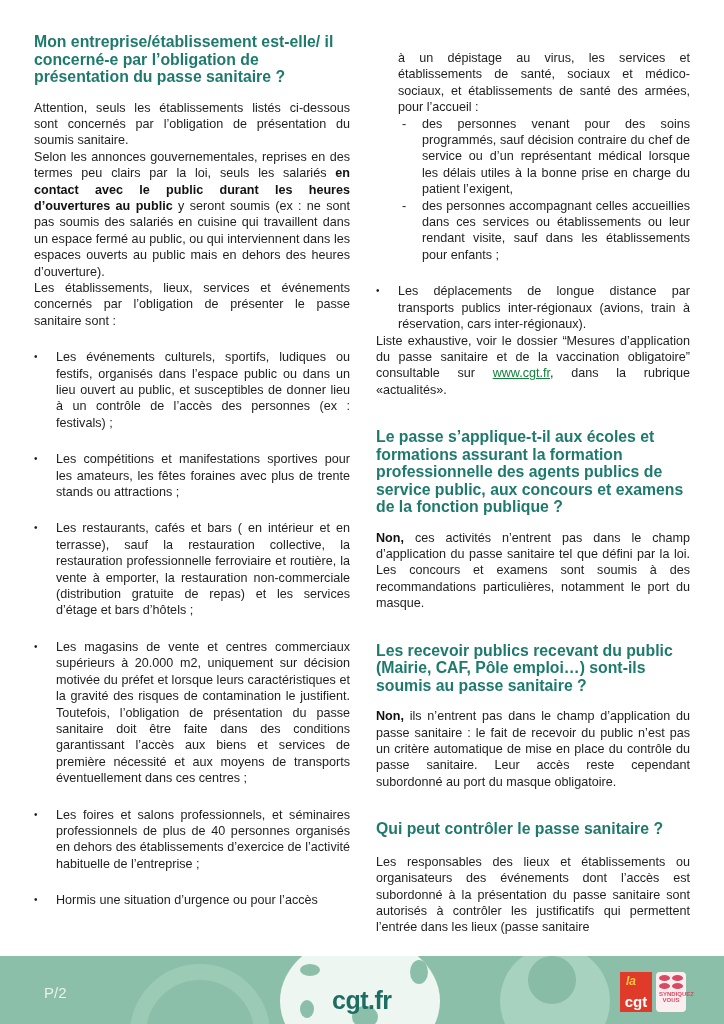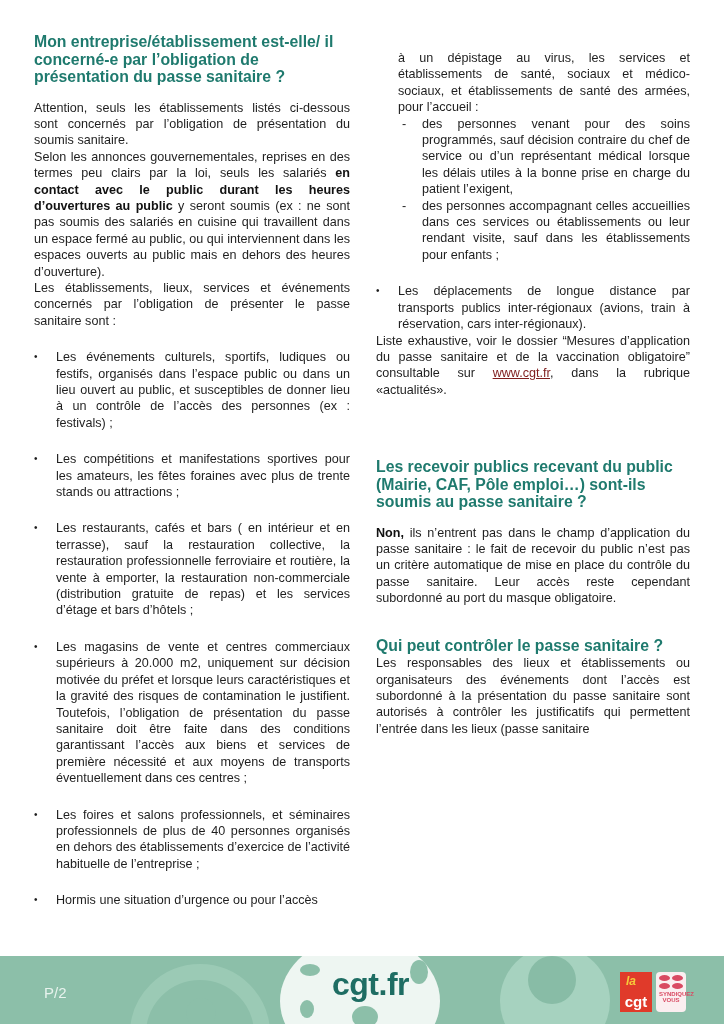--- a/index.html
+++ b/index.html
@@ -13,30 +13,30 @@
   p { text-align: justify; }
   b { font-weight: bold; color: #111; }
   ul.bullets { list-style: none; margin: 0; }
   ul.bullets > li { position: relative; padding-left: 22px; text-align: justify; margin-top: 20px; }
   ul.bullets > li::before { content: "•"; position: absolute; left: 0; top: 0; font-size: 10px; }
   ul.dashes { list-style: none; }
   ul.dashes > li { position: relative; padding-left: 24px; text-align: justify; }
   ul.dashes > li::before { content: "-"; position: absolute; left: 4px; top: 0; }
   .right-bullets > li { padding-left: 22px; }
   .gap-section { height: 30px; }
-  a.link { color: #7f1d1d; text-decoration: underline; }
+  a.link { color: #15803d; text-decoration: underline; }
   .footer { position: absolute; left: 0; top: 956px; width: 724px; height: 68px; background: #8cbfa9; overflow: hidden; }
   .footer .gear1 { position: absolute; left: 130px; top: 8px; width: 140px; height: 140px; border-radius: 50%; border: 16px solid #9bcab5; }
   .footer .gear1 .hub { position: absolute; left: 40px; top: 18px; width: 30px; height: 30px; border-radius: 50%; background: #8cbfa9; }
   .footer .virus { position: absolute; left: 280px; top: -20px; width: 160px; height: 130px; border-radius: 50%; background: #eef6f2; }
   .footer .gear2 { position: absolute; left: 500px; top: -10px; width: 110px; height: 110px; border-radius: 50%; background: #a6d2bf; }
   .footer .gear2 .hub2 { position: absolute; left: 28px; top: 10px; width: 48px; height: 48px; border-radius: 50%; background: #88bca6; }
   .footer .blob { position: absolute; border-radius: 50%; background: #8cbfa9; }
   .page-num { position: absolute; left: 44px; top: 28px; color: #e8f3ee; font-size: 15px; }
-  .site { position: absolute; left: 332px; top: 10px; color: #1e6d63; font-size: 32px; font-weight: bold; letter-spacing: -0.5px; }
+  .site { position: absolute; left: 332px; top: 30px; color: #1e6d63; font-size: 25px; font-weight: bold; letter-spacing: -0.5px; }
   .logo-cgt { position: absolute; left: 620px; top: 16px; width: 32px; height: 40px; background: #e03a2a; color: #fff; font-weight: bold; font-size: 15px; display: flex; align-items: flex-end; justify-content: center; padding-bottom: 2px; }
   .logo-cgt .la { position: absolute; top: 2px; left: 6px; font-size: 12px; color: #f6c93a; font-style: italic; }
   .logo-synd { position: absolute; left: 656px; top: 16px; width: 30px; height: 40px; background: #fbeef0; border-radius: 4px; display: grid; grid-template-columns: 1fr 1fr; gap: 2px; padding: 3px; }
   .logo-synd span { border-radius: 50%; background: #d94a62; }
   .logo-synd .txt { grid-column: span 2; border-radius: 0; background: none; color: #d94a62; font-size: 6px; text-align: center; font-weight: bold; line-height: 6px; }
 </style>
 </head>
 <body>
 
 <div class="page">
@@ -65,29 +65,33 @@
       <li>des personnes accompagnant celles accueillies dans ces services ou établissements ou leur rendant visite, sauf dans les établissements pour enfants ;</li>
     </ul>
     <ul class="bullets right-bullets">
       <li>Les déplacements de longue distance par transports publics inter-régionaux (avions, train à réservation, cars inter-régionaux).</li>
     </ul>
     <p>
       <span>Liste exhaustive, voir le dossier “Mesures d’application du passe sanitaire et de la vaccination obligatoire” consultable sur </span><a class="link">www.cgt.fr</a><span>, dans la rubrique «actualités».</span>
     </p>
 
     <div class="gap-section"></div>
+    <h2>Le passe s’applique-t-il aux écoles et formations assurant la formation professionnelle des agents publics de service public, aux concours et examens de la fonction publique ?</h2>
+    <p>
+      <b>Non,</b><span> ces activités n’entrent pas dans le champ d’application du passe sanitaire tel que défini par la loi. Les concours et examens sont soumis à des recommandations particulières, notamment le port du masque.</span>
+    </p>
 
     <div class="gap-section"></div>
     <h2>Les recevoir publics recevant du public (Mairie, CAF, Pôle emploi…) sont-ils soumis au passe sanitaire ?</h2>
     <p>
       <b>Non,</b><span> ils n’entrent pas dans le champ d’application du passe sanitaire : le fait de recevoir du public n’est pas un critère automatique de mise en place du contrôle du passe sanitaire. Leur accès reste cependant subordonné au port du masque obligatoire.</span>
     </p>
 
     <div class="gap-section"></div>
-    <h2 style="margin-bottom:1px">Qui peut contrôler le passe sanitaire ?</h2>
+    <h2 style="margin-bottom:16px">Qui peut contrôler le passe sanitaire ?</h2>
     <p>Les responsables des lieux et établissements ou organisateurs des événements dont l’accès est subordonné à la présentation du passe sanitaire sont autorisés à contrôler les justificatifs qui permettent l’entrée dans les lieux (passe sanitaire</p>
   </div>
 
   <div class="footer">
     <div class="gear1">
         <div class="hub"></div>
       </div>
     <div class="virus"></div>
     <div class="blob" style="left:300px;top:8px;width:20px;height:12px;"></div>
     <div class="blob" style="left:410px;top:4px;width:18px;height:24px;"></div>

